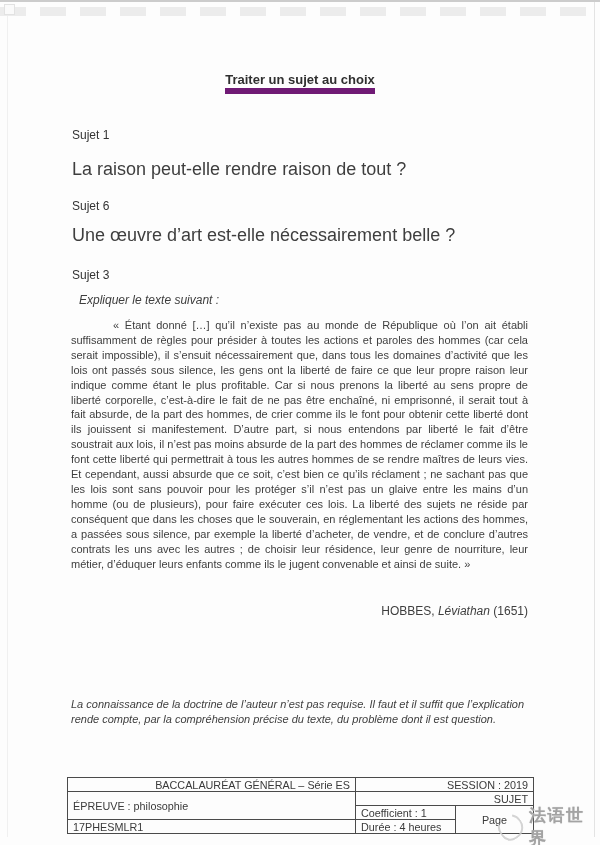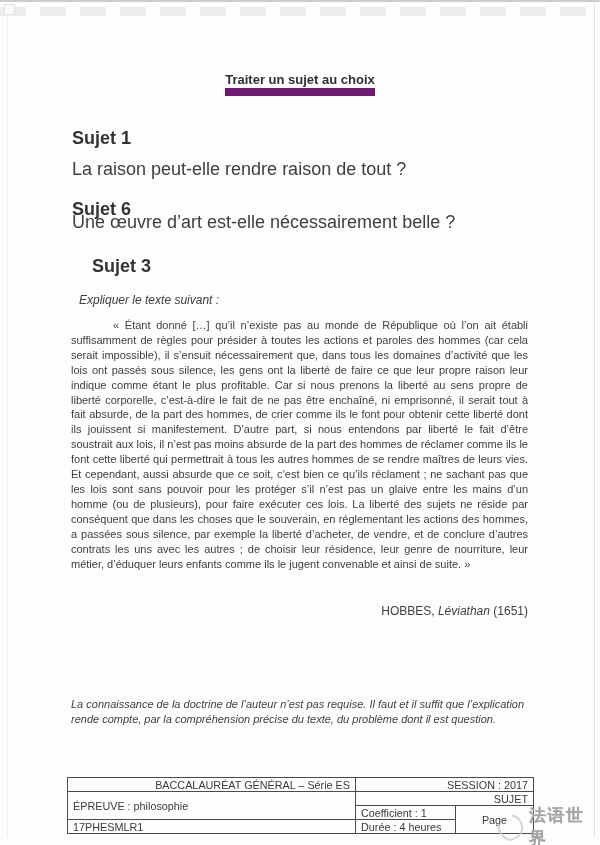--- a/index.html
+++ b/index.html
@@ -36,36 +36,36 @@
     position: absolute; top: 16px; left: 7px; bottom: 8px; width: 1px;
     background: #f0f0f0;
   }
   
   .doc-title {
     position: absolute; top: 72px; left: 0; right: 0;
     text-align: center;
     font-size: 13px; font-weight: bold; color: #2f2f2f;
   }
   .doc-title span {
-    border-bottom: 8px solid #701a75;
+    border-bottom: 6px solid #701a75;
     padding-bottom: 1px;
   }
   .subject-heading {
     position: absolute; left: 72px;
-    font-size: 18px; font-weight: bold; color: #333333;
+    font-size: 12px; font-weight: normal; color: #333333;
   }
   .s1-h { top: 128px; }
   .s2-h { top: 199px; }
-  .s3-h { top: 256px; margin-left: 20px; }
+  .s3-h { top: 268px; }
   .question {
     position: absolute; left: 72px;
     font-size: 18px; color: #3e3e3e;
   }
   .q1 { top: 159px; }
-  .q2 { top: 212px; }
+  .q2 { top: 225px; }
   .instruction {
     position: absolute; left: 79px; top: 293px;
     font-size: 12px; font-style: italic; color: #3e3e3e;
   }
   .quote {
     position: absolute; left: 71px; top: 318px; width: 457px;
     font-size: 11px; line-height: 14.9px;
     text-align: justify; text-indent: 42px;
     color: #3e3e3e;
   }
@@ -151,21 +151,21 @@
 
 <table class="footer-table">
   <colgroup>
     <col style="width:288px">
     <col style="width:100px">
     <col style="width:78px">
   </colgroup>
   <tbody>
     <tr>
       <td class="center">BACCALAURÉAT GÉNÉRAL – Série ES</td>
-      <td class="center" colspan="2">SESSION : 2017</td>
+      <td class="center" colspan="2">SESSION : 2019</td>
     </tr>
     <tr>
       <td rowspan="2">ÉPREUVE : philosophie</td>
       <td class="center" colspan="2">SUJET</td>
     </tr>
     <tr>
       <td>Coefficient : 1</td>
       <td rowspan="2" class="page-cell">Page</td>
     </tr>
     <tr>

